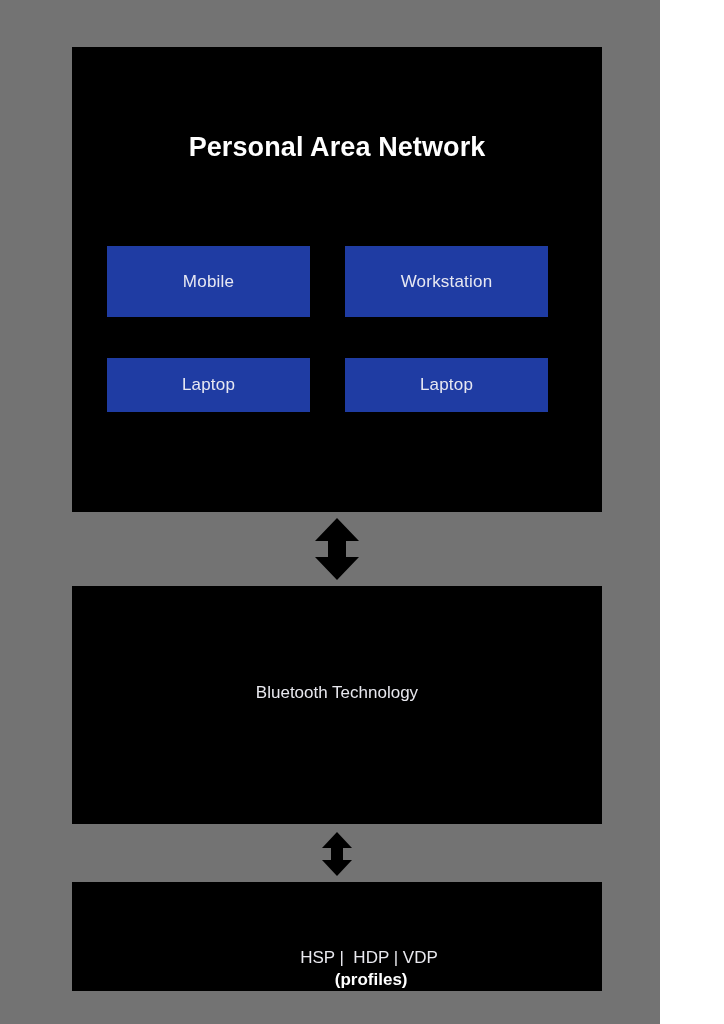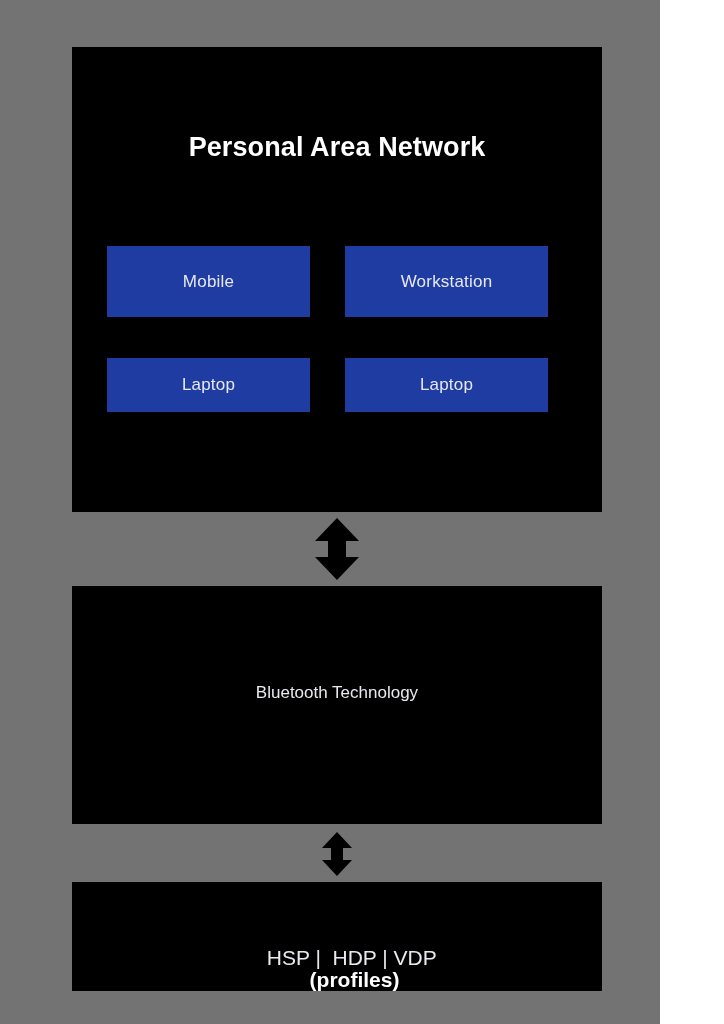--- a/index.html
+++ b/index.html
@@ -110,23 +110,24 @@
   }
 
   
   .profiles-text {
     position: absolute;
     left: 0;
     top: 43px;
     width: 100%;
     text-align: center;
     color: #e9e9ef;
-    font-size: 21px;
+    font-size: 17px;
     line-height: 22px;
     white-space: pre;
+    padding-left: 20px;
   }
   .profiles-text .pf-bold {
     font-weight: bold;
     color: #ffffff;
   }
 
   
   .arrow {
     position: absolute;
     display: block;

